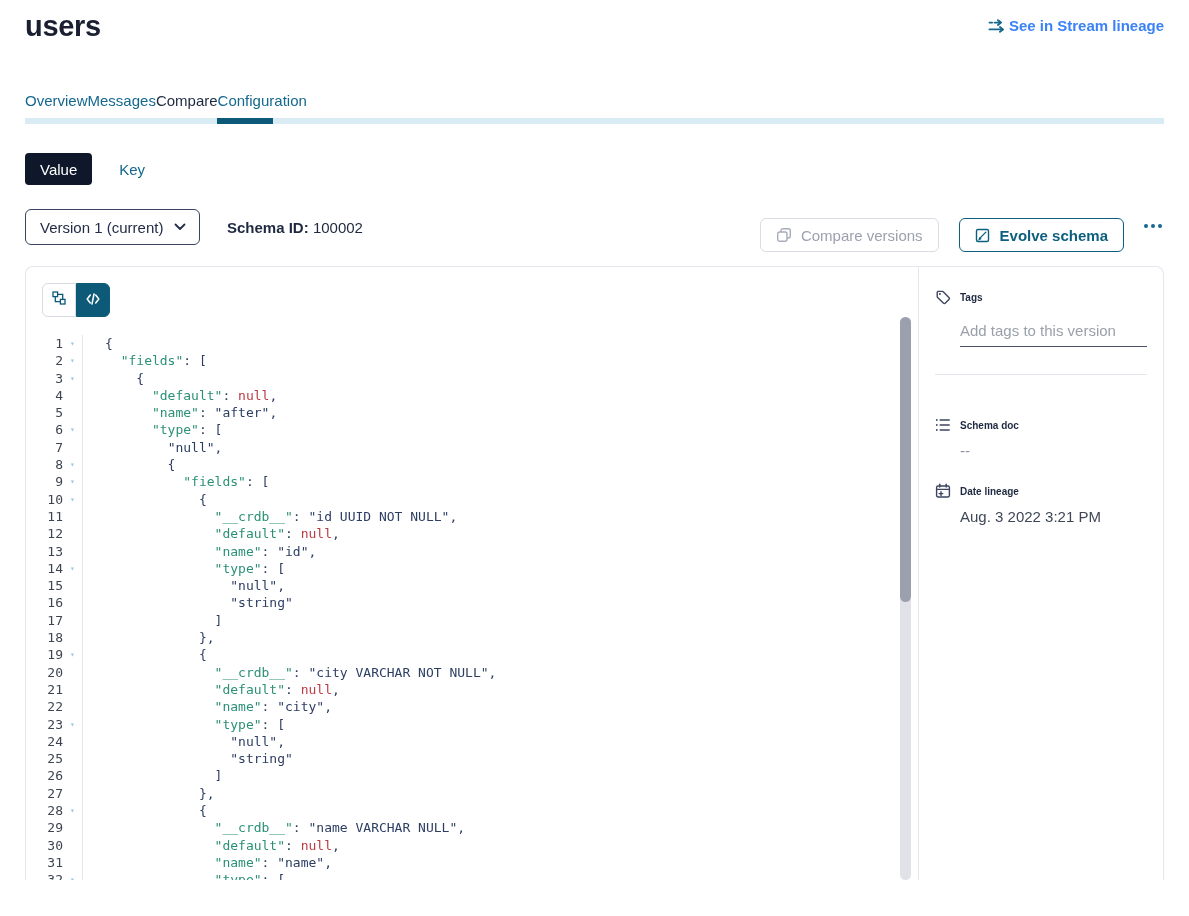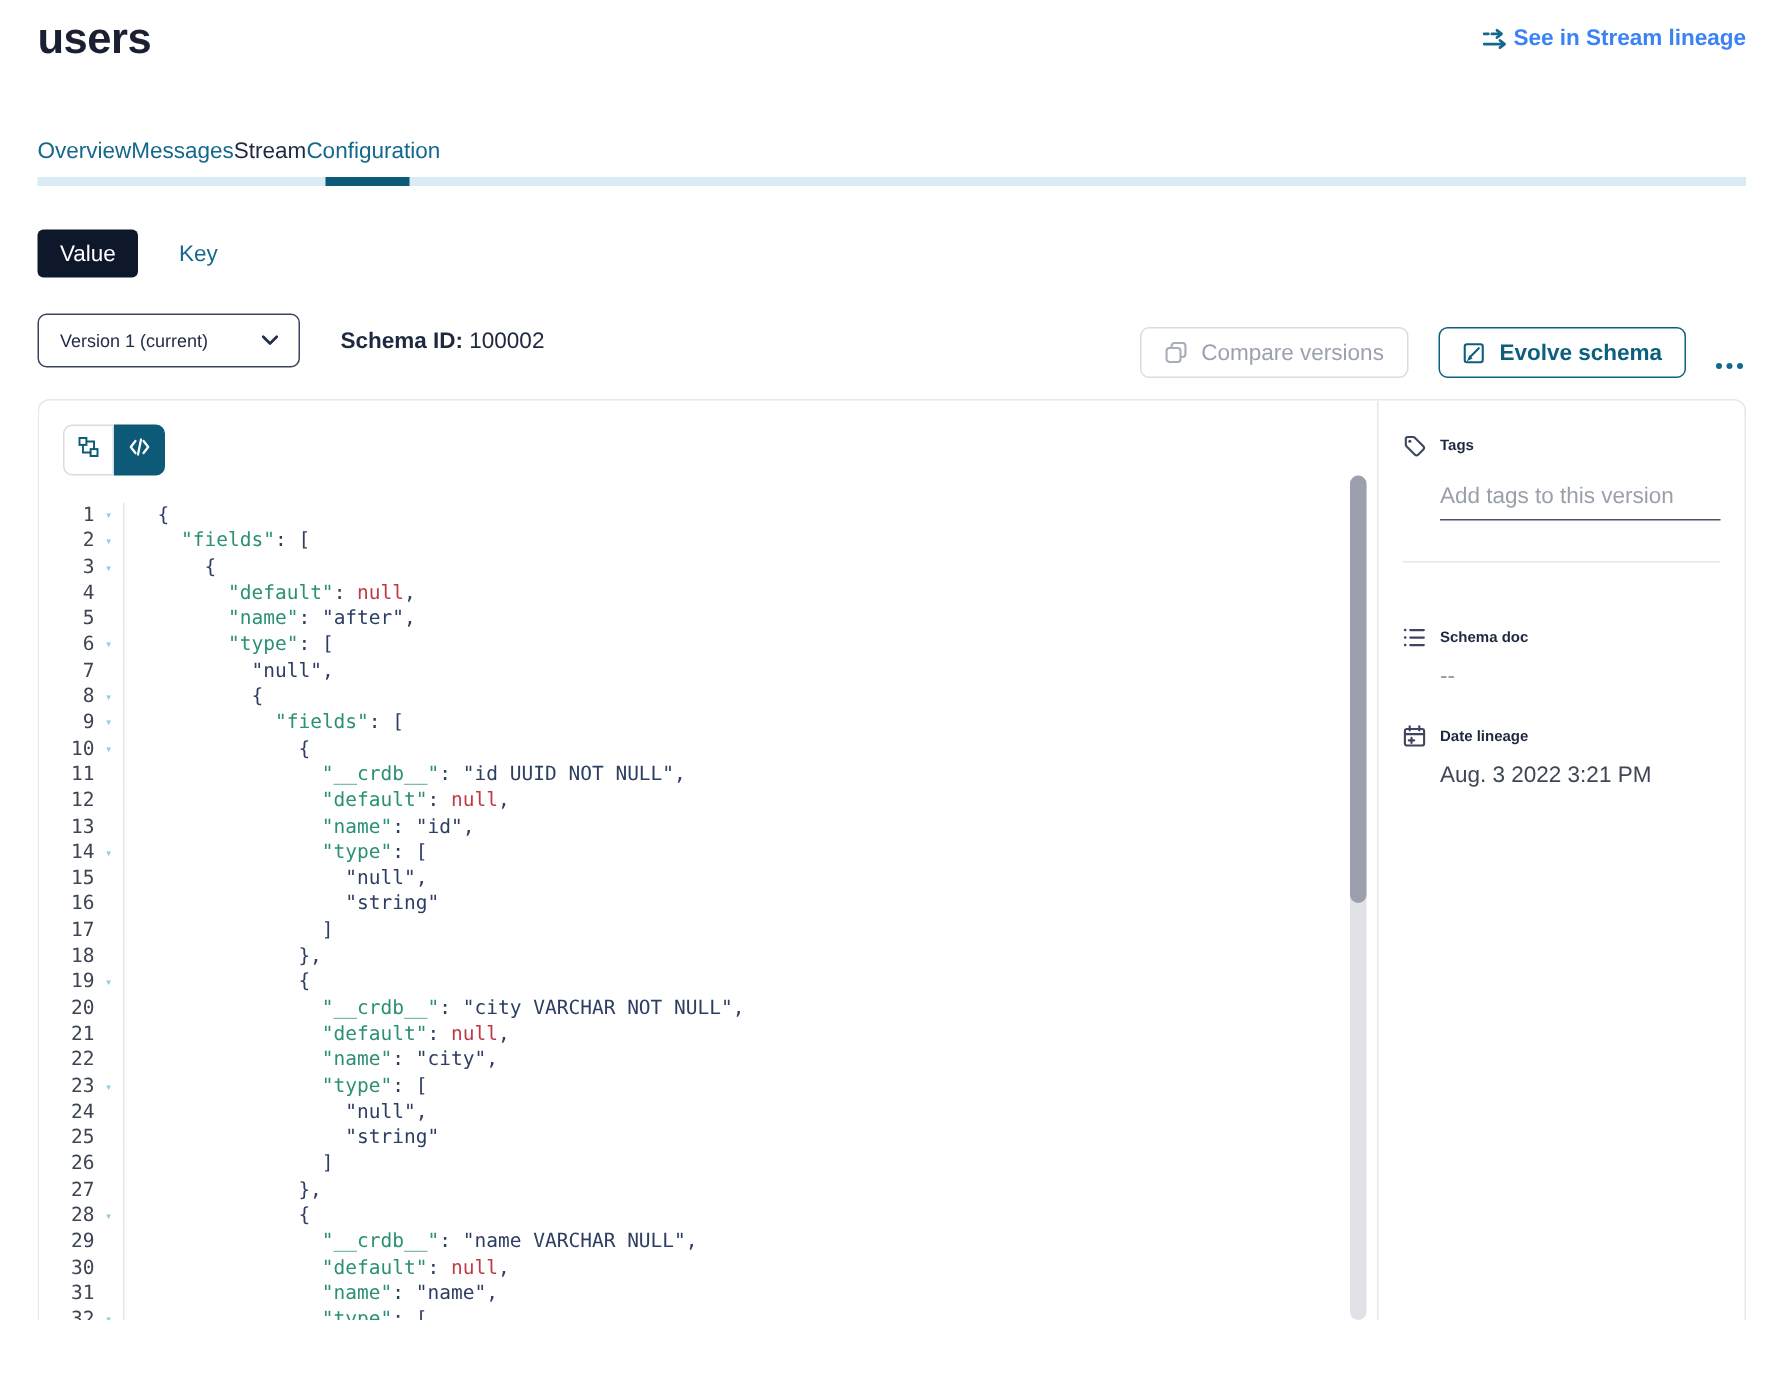--- a/index.html
+++ b/index.html
@@ -31,24 +31,24 @@
   
   .meta-row { display:flex; align-items:center; margin-top:36px; font-size:15px; }
   .meta-row b { font-weight:700; color:#1e2940; }
   .meta-item { margin-right:18px; }
   .meta-val { margin-left:5px; color:#2a3550; }
   .meta-link { margin-left:5px; color:#14688e; cursor:pointer; }
 
   
   .version-row { display:flex; align-items:center; margin-top:17px; }
   .version-select { display:flex; align-items:center; justify-content:space-between; width:175px; height:36px;
-    border:1.5px solid #39455e; border-radius:6px; padding:0 13px 0 14px; font-size:12px; cursor:pointer; color:#232d47; }
+    border:1.5px solid #39455e; border-radius:6px; padding:0 13px 0 14px; font-size:15px; cursor:pointer; color:#232d47; }
   .schema-id { margin-left:27px; font-size:15px; }
   .schema-id b { font-weight:700; }
-  .right-actions { margin-left:auto; display:flex; align-items:flex-end;margin-top:16px; }
+  .right-actions { margin-left:auto; display:flex; align-items:flex-start;margin-top:16px; }
   .btn { display:flex; align-items:center; gap:9px; height:34px; border-radius:6px; padding:0 15px;
     font-size:15px; background:#fff; cursor:pointer; font-family:inherit; }
   .btn-compare { color:#9ba1ae; border:1px solid #d9dce3; }
   .btn-evolve { color:#0d5f7e; border:1px solid #0d5f7e; font-weight:600; margin-left:20px; }
   .more-dots { display:flex; gap:3px; margin-left:18px; cursor:pointer; padding:6px 2px; }
   .more-dots i { width:4px; height:4px; border-radius:50%; background:#14688e; }
 
   
   .card { margin-top:14px; height:614px; border:1px solid #e5e7ed; border-bottom:none;
     border-radius:8px 8px 0 0; display:flex; overflow:hidden; }
@@ -101,21 +101,21 @@
             <path d="M12 8 L15 10.4 L12 12.8"></path>
         </svg>
       </span>
       <span>See in Stream lineage</span>
     </div>
   </div>
 
   <div class="tabs">
     <div class="tab">Overview</div>
     <div class="tab">Messages</div>
-    <div class="tab active">Stream</div>
+    <div class="tab active">Compare</div>
     <div class="tab">Configuration</div>
   </div>
   <div class="tabbar">
     <div class="tabbar-active-seg"></div>
   </div>
 
   <div class="vk-row">
     <button class="value-btn">Value</button>
     <span class="key-link">Key</span>
   </div>

